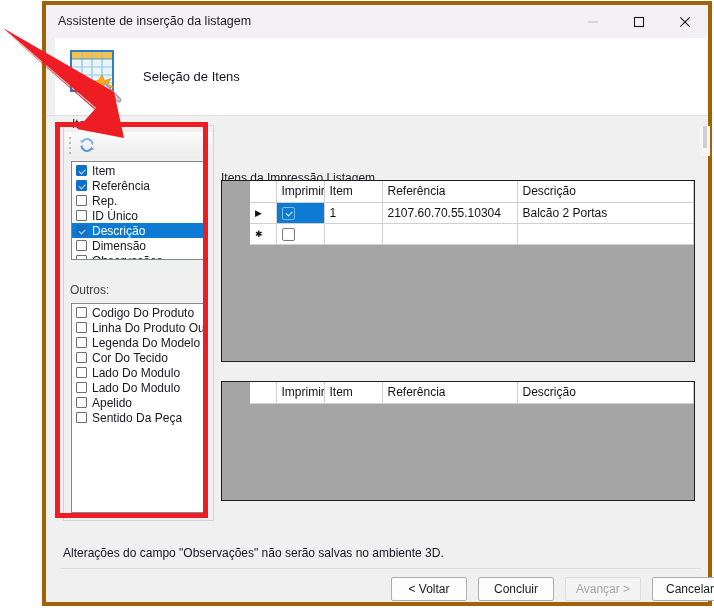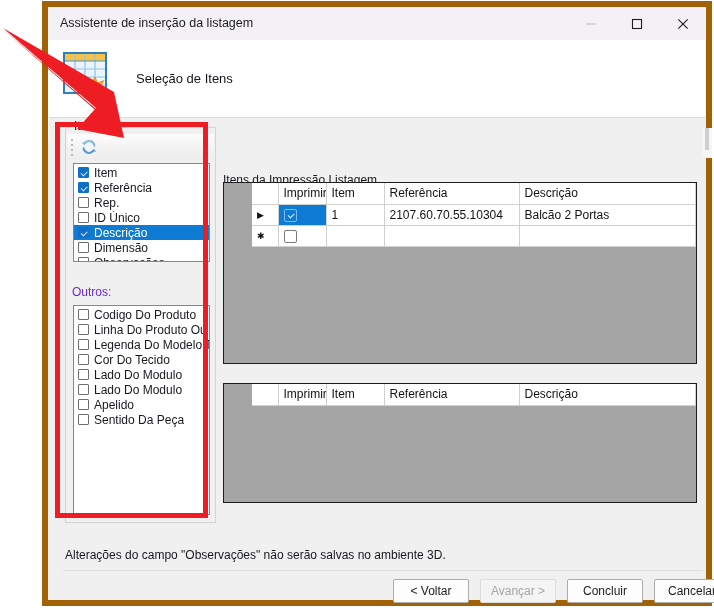--- a/index.html
+++ b/index.html
@@ -11,21 +11,21 @@
     color:#1a1a1a;
     overflow:hidden;
     position:relative;
   }
   #root{position:absolute;left:0;top:0;width:714px;height:608px;}
 
   
   .window{
     position:absolute;left:42px;top:1px;width:670px;height:605px;
     background:#f0f0f0;
-    border:6px solid #a16207;
+    border:4px solid #a16207;
     box-sizing:border-box;
   }
   .titlebar{
     position:absolute;left:0;top:0;right:0;height:33px;
     background:#f3f1f6;
     box-sizing:border-box;
   }
   .title-text{
     position:absolute;left:12px;top:9px;
     font-size:12.5px;color:#1b1b1b;
@@ -33,21 +33,21 @@
   }
   .caption-btns{position:absolute;right:0;top:0;height:33px;display:flex;}
   .cap-btn{
     width:46px;height:33px;display:flex;align-items:center;justify-content:center;
     background:transparent;
   }
   .cap-btn svg{display:block;}
 
   
   .header{
-    position:absolute;left:0;top:33px;right:1px;height:100px;
+    position:absolute;left:9px;top:33px;right:1px;height:100px;
     background:#ffffff;
     box-sizing:border-box;
   }
   .header-icon{
     position:absolute;left:11px;top:10px;width:60px;height:58px;
   }
   .header-title{
     position:absolute;left:88px;top:31px;
     font-size:13px;color:#14141e;
   }
@@ -98,21 +98,21 @@
     background:#ffffff;
     border:1px solid #828790;
     box-sizing:border-box;
     overflow:hidden;
   }
   #list-itens{left:7px;top:36px;width:137px;height:99px;}
   #list-outros{left:7px;top:178px;width:137px;height:210px;}
 
   .sub-label{
     position:absolute;left:6px;top:158px;
-    font-size:12px;color:#6d28d9;
+    font-size:12px;color:#404040;
   }
 
   .cklist{list-style:none;margin:0;padding:1px 0 0 0;}
   .ckrow{
     display:flex;align-items:center;
     height:15px;padding-left:4px;
     font-size:12px;color:#181820;
     white-space:nowrap;
   }
   .ckrow.sel{background:#0d7bd4;color:#ffffff;}
@@ -444,22 +444,22 @@
 
       <div class="vscroll">
         <div class="track"></div>
         <div class="thumb"></div>
       </div>
 
       <div class="foot-note">Alterações do campo "Observações" não serão salvas no ambiente 3D.</div>
       <div class="foot-sep"></div>
       <div class="btnrow">
         <div class="btn">&lt; Voltar</div>
+        <div class="btn">Concluir</div>
         <div class="btn disabled">Avançar &gt;</div>
-        <div class="btn">Concluir</div>
         <div class="btn">Cancelar</div>
       </div>
 
     </div>
   </div>
 
   <div class="red-rect"></div>
   <svg class="red-arrow" viewBox="0 0 180 120">
     <polygon points="4,8 100,92 112,76 120,110 86,102 99,90 4,8" fill="#ee1d23"></polygon>
     <path d="M4,8 L99,90 L86,102 L120,110 L112,76 L100,92 Z" fill="#ee1d23"></path>

